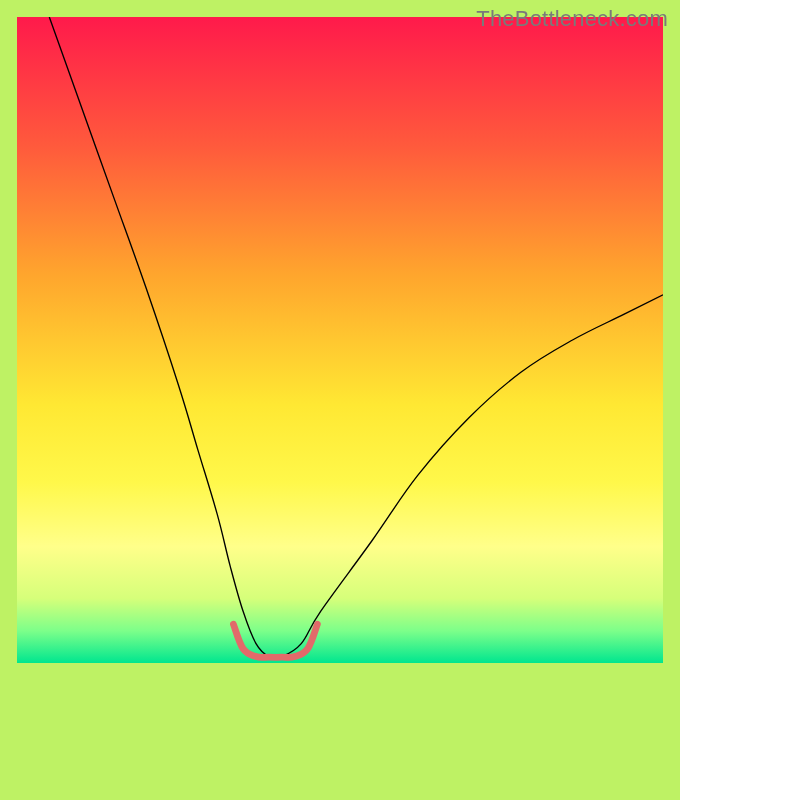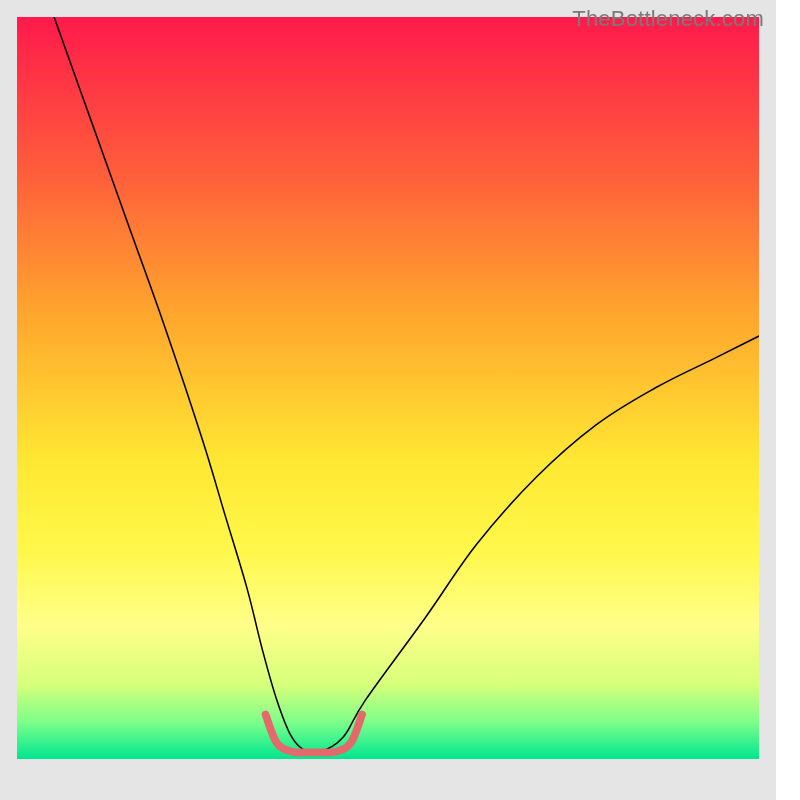--- a/index.html
+++ b/index.html
@@ -1,23 +1,23 @@
 <!DOCTYPE html>
 <html><head>
 <meta charset="utf-8">
 <style>
   body {
     margin: 0;
     padding: 0;
     background: #fff;
   }
   .chart-container {
-    width: 776px;
+    width: 680px;
     height: 800px;
-    background: #e5e5e5;
+    background: #bef264;
     position: relative;
     box-sizing: border-box;
   }
   .watermark {
     position: absolute;
     top: 6px;
     right: 12px;
     color: #7a7a7a;
     font-family: Arial, Helvetica, sans-serif;
     font-size: 22px;

